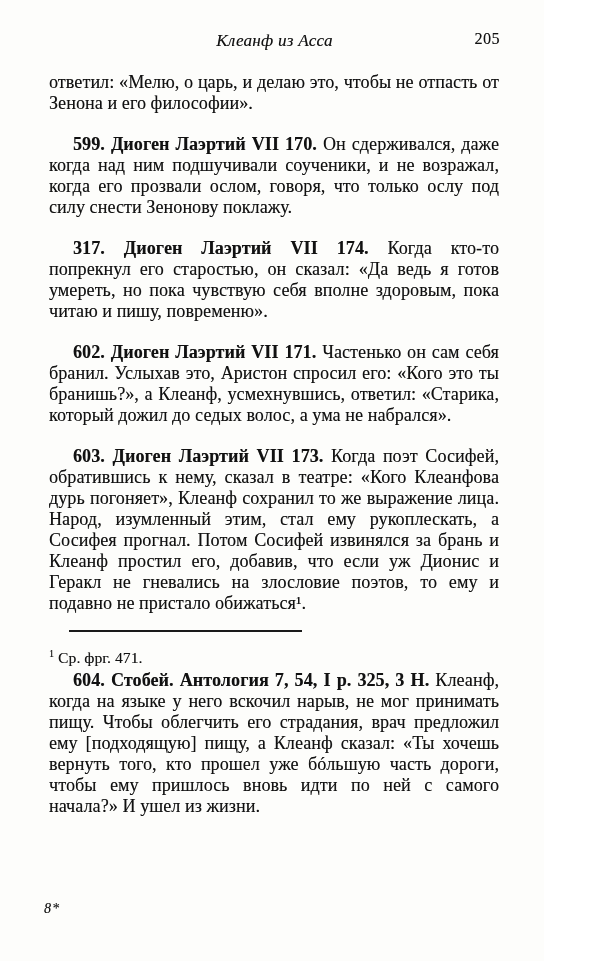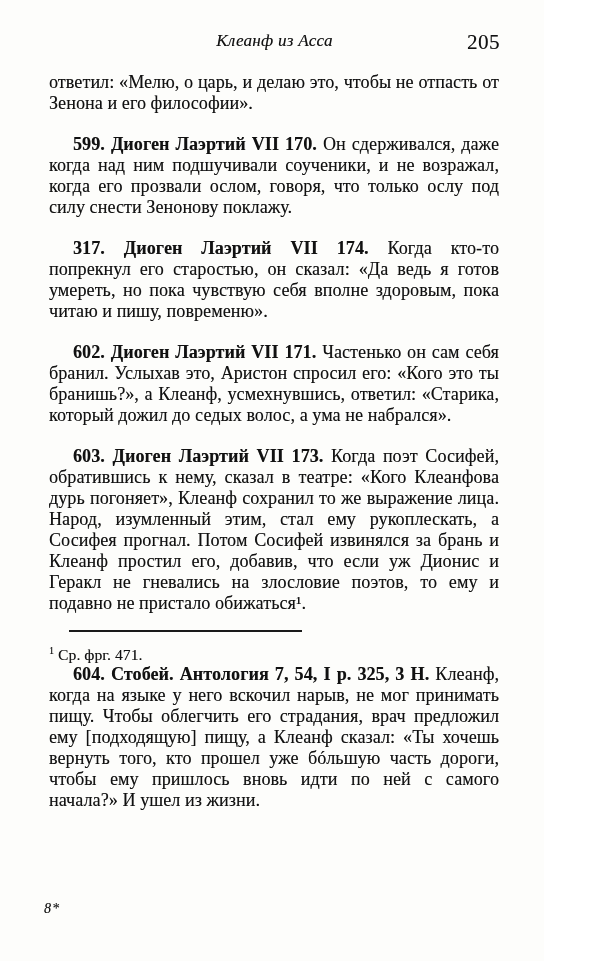--- a/index.html
+++ b/index.html
@@ -27,21 +27,21 @@
   }
   .running-title {
     text-align: center;
     font-style: italic;
     letter-spacing: 0.3px;
   }
   .page-number {
     position: absolute;
     right: 0;
     top: -1px;
-    font-size: 21px;
+    font-size: 16px;
     font-style: normal;
     letter-spacing: 0.5px;
   }
   .text-block {
     position: absolute;
     top: 72px;
     left: 49px;
     right: 45px;
     font-size: 18px;
     line-height: 21px;
@@ -63,21 +63,21 @@
   }
   .footnote-rule {
     width: 233px;
     height: 0;
     margin-left: 20px;
     border-top: 2px solid #1a1a1a;
   }
   .footnote {
     margin: 9px 0 0 0;
     font-size: 15.5px;
-    line-height: 19px;
+    line-height: 25px;
     text-indent: 0;
     text-align: left;
   }
   .footnote sup {
     font-size: 10px;
   }
   .after-frags {
   }
   .after-frags .para {
     margin-bottom: 0;

